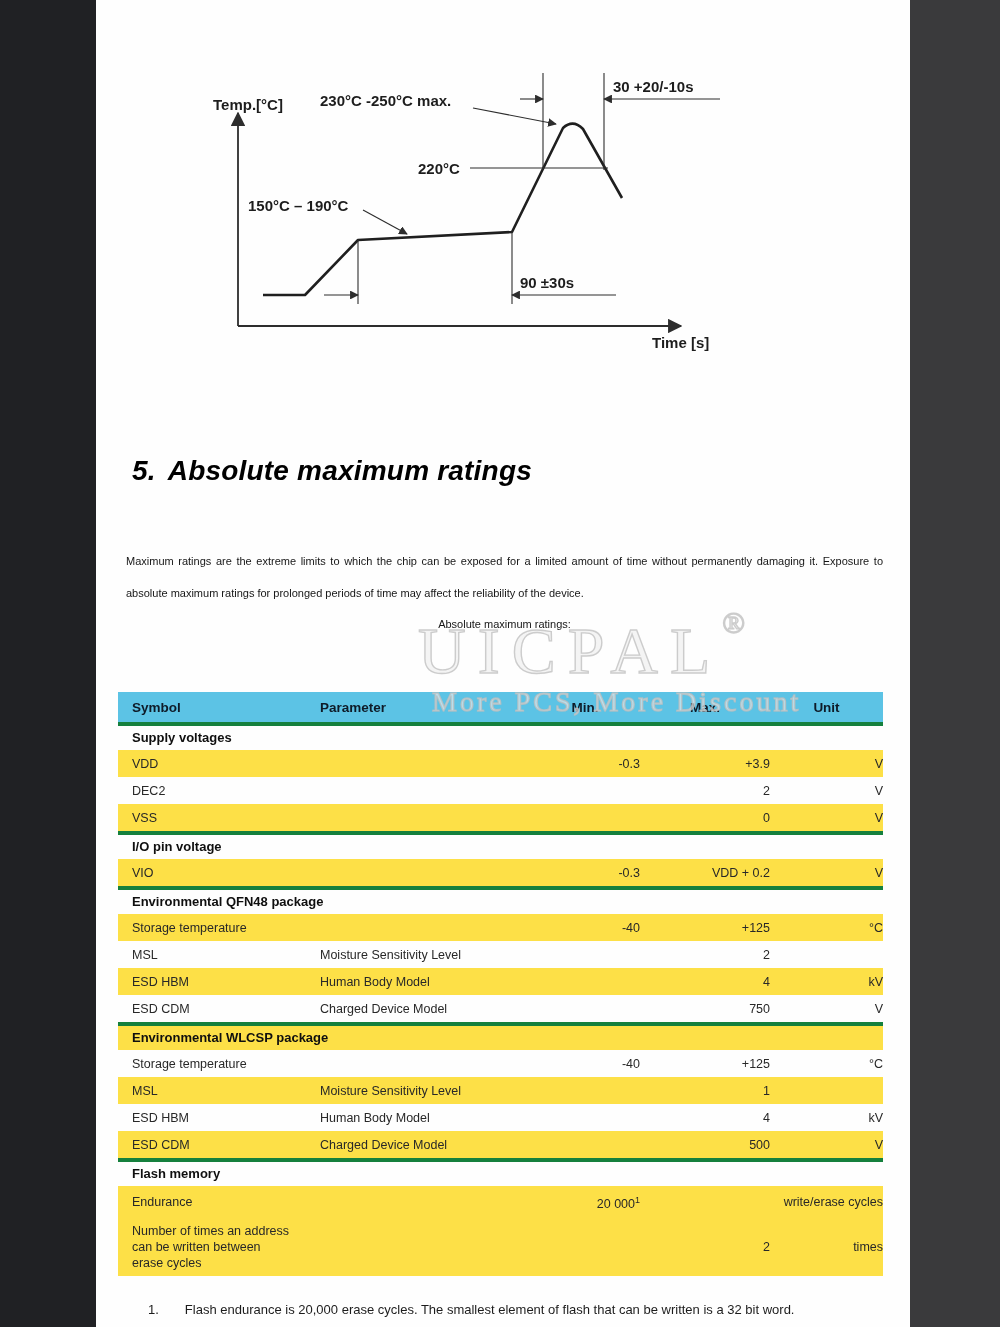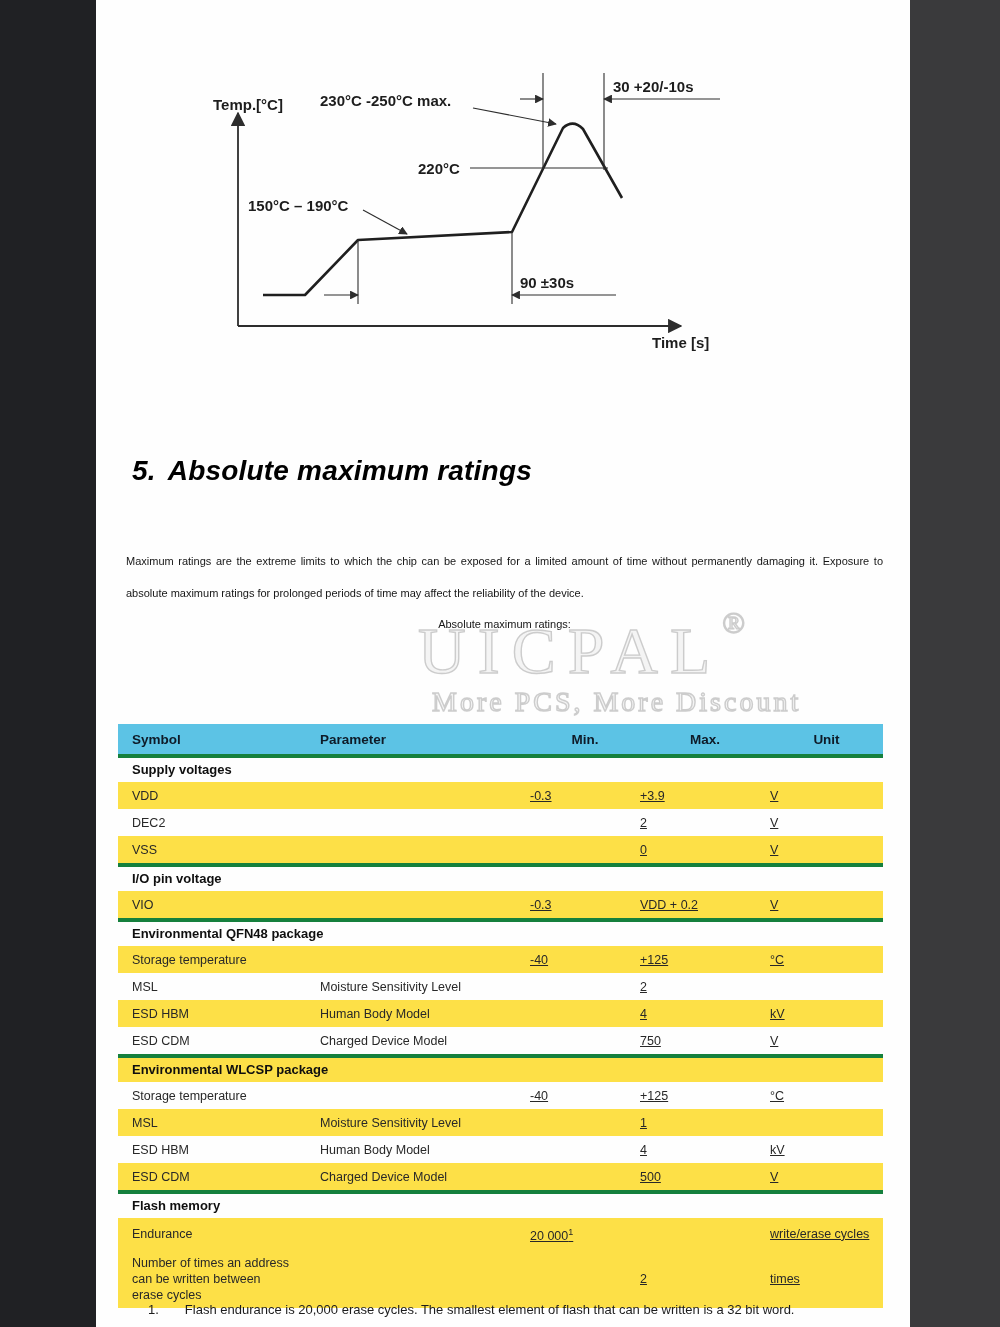--- a/index.html
+++ b/index.html
@@ -30,30 +30,30 @@
   .wm { position:absolute; z-index:6; pointer-events:none;
         font-family:"Liberation Serif", serif;
         color:rgba(255,255,255,0.45);
         -webkit-text-stroke:1.4px rgba(190,190,190,0.75);
         text-shadow:0 0 1px rgba(200,200,200,0.35); }
   .wm1 { top:606px; left:322px; font-size:66px; letter-spacing:12px; }
   .wm1 .reg { font-size:30px; vertical-align:40px; letter-spacing:0; }
   .wm2 { top:686px; left:336px; font-size:28px; letter-spacing:3px; }
   
   .ratings { position:absolute; top:692px; left:22px; width:765px;
-             border-collapse:collapse; table-layout:fixed;margin-top:32px; }
+             border-collapse:collapse; table-layout:fixed; }
   .ratings th {
     background:#5cc3e5; height:30px; font-size:13.5px; color:#0e1b28;
     font-weight:bold; text-align:left; padding:0 0 0 14px;
   }
   .ratings th.c { text-align:center; padding:0; }
   .ratings td { font-size:12.5px; color:#282828; line-height:16px;
                 padding:5.5px 0; vertical-align:middle; }
   .ratings td.symbol, .ratings td.param { padding-left:14px; white-space:pre-line; }
-  .ratings td.min, .ratings td.max, .ratings td.unit { text-align:left; white-space:pre-line;text-decoration:underline; }
+  .ratings td.min, .ratings td.max, .ratings td.unit { text-align:right; white-space:pre-line; }
   .ratings tr.shade { background:#fde047; }
   .ratings tr.section td {
     border-top:4px solid #15803d; font-weight:bold; color:#0f0f0f;
     padding:4px 0 4px 14px; font-size:13px;
   }
   .ratings sup { font-size:9px; }
   .footnote {
     position:absolute; top:1302px; left:52px; display:flex;
     font-size:13px; color:#1c1c1c;
   }

